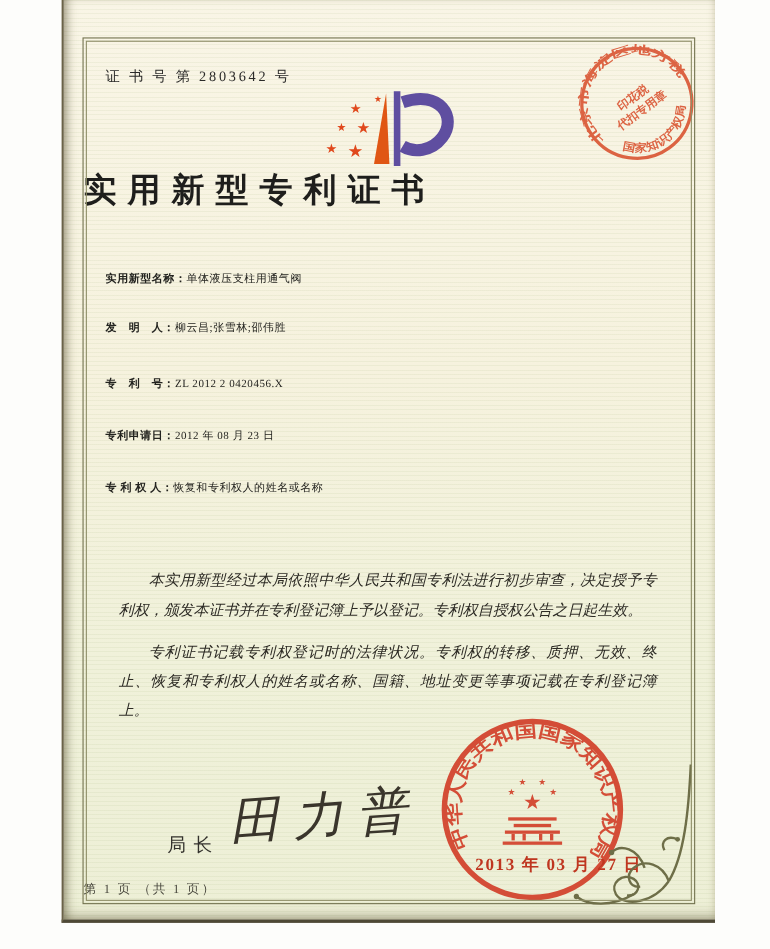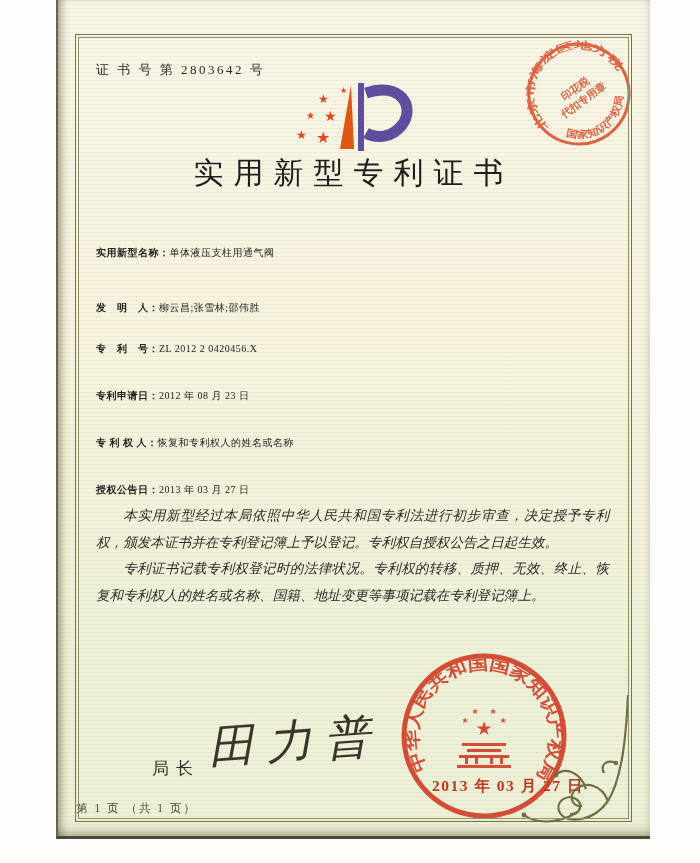--- a/index.html
+++ b/index.html
@@ -23,31 +23,31 @@
   .frame{
     position:absolute;left:17px;top:34px;right:18px;bottom:14px;
     border:1px solid #72724e;
   }
   .frame::after{
     content:"";position:absolute;inset:2px;border:1px solid #8d8d66;pointer-events:none;
   }
   .cert-no{position:absolute;left:20px;top:26px;font-size:13px;letter-spacing:2.5px;color:#2a2a28}
   .logo{position:absolute;left:50%;top:42px;transform:translateX(-50%)}
   .title{
-    position:absolute;top:118px;left:0;width:100%;text-align:center;
-    font-size:30px;font-weight:400;letter-spacing:10px;color:#1e1e1c;white-space:nowrap;
+    position:absolute;top:118px;left:0;width:100%;
+    font-size:30px;font-weight:700;letter-spacing:10px;color:#1e1e1c;white-space:nowrap;
   }
   .field{position:absolute;left:20px;right:26px;font-size:10px;color:#23231f;letter-spacing:.5px;white-space:nowrap}
   .field .lab{font-weight:600}
-  .f1{top:211px}.f2{top:266px}.f3{top:307px}.f4{top:354px}.f5{top:401px}.f6{top:448px}
+  .f1{top:211px}.f2{top:256px}.f3{top:307px}.f4{top:354px}.f5{top:401px}.f6{top:448px}
   .body{
     position:absolute;left:20px;right:22px;top:468px;
     font-size:13.6px;line-height:26.5px;color:#2c2a24;text-align:justify;font-style:italic;
   }
-  .body p{margin:0;text-indent:2em}
+  .body p{margin:12px;text-indent:2em}
   .director{position:absolute;left:76px;top:722px;font-size:17px;letter-spacing:7px;color:#33312c}
   .signature{
     position:absolute;left:132px;top:676px;font-size:46px;color:#3a352c;
     transform:rotate(-4deg);letter-spacing:12px;font-style:italic;white-space:nowrap;
   }
   .office-seal{position:absolute;left:323px;top:616px;opacity:.92}
   .seal-date{
     position:absolute;left:356px;top:741px;font-size:15.5px;font-weight:700;
     color:#bf3620;letter-spacing:1.5px;white-space:nowrap;
   }
@@ -85,23 +85,20 @@
       <span class="lab">发　明　人：</span><span class="val">柳云昌;张雪林;邵伟胜</span>
     </div>
     <div class="field f3">
       <span class="lab">专　利　号：</span><span class="val">ZL 2012 2 0420456.X</span>
     </div>
     <div class="field f4">
       <span class="lab">专利申请日：</span><span class="val">2012 年 08 月 23 日</span>
     </div>
     <div class="field f5">
       <span class="lab">专 利 权 人：</span><span class="val">恢复和专利权人的姓名或名称</span>
-    </div>
-    <div class="field f6">
-      <span class="lab">授权公告日：</span><span class="val">2013 年 03 月 27 日</span>
     </div>
 
     <div class="body">
       <p>本实用新型经过本局依照中华人民共和国专利法进行初步审查，决定授予专利权，颁发本证书并在专利登记簿上予以登记。专利权自授权公告之日起生效。</p>
       <p>专利证书记载专利权登记时的法律状况。专利权的转移、质押、无效、终止、恢复和专利权人的姓名或名称、国籍、地址变更等事项记载在专利登记簿上。</p>
     </div>
 
     <div class="director">局长</div>
     <div class="signature">田力普</div>
 

